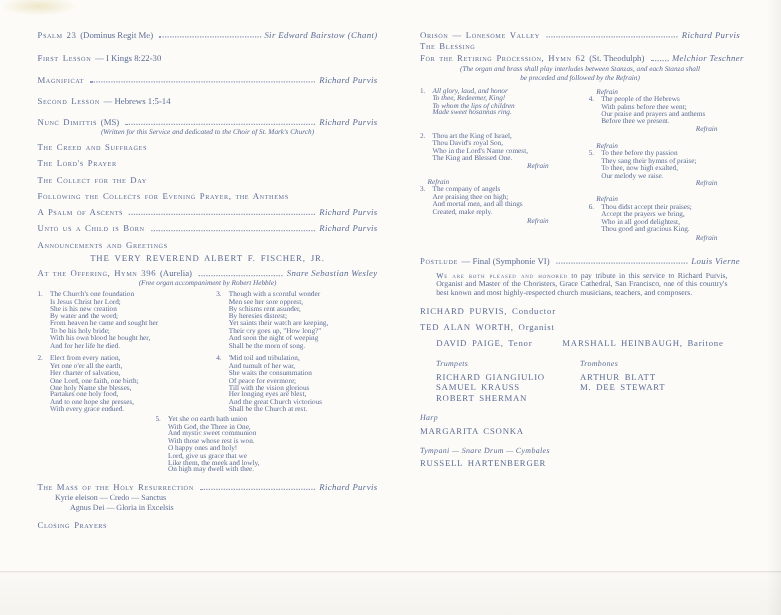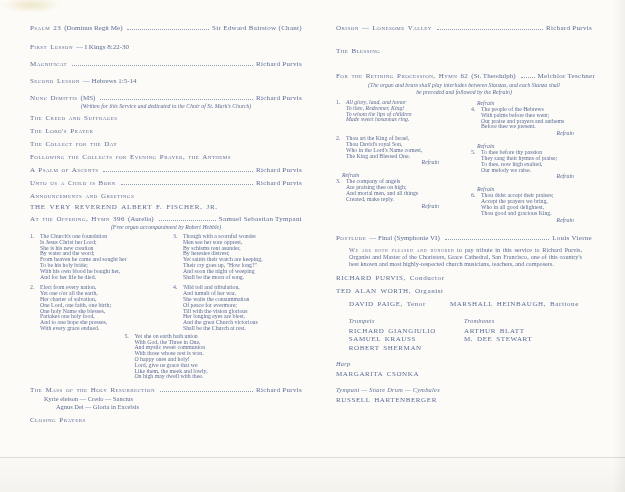--- a/index.html
+++ b/index.html
@@ -13,24 +13,24 @@
   .right-shade{position:absolute;top:0;right:0;width:12px;height:100%;background:linear-gradient(to right,rgba(0,0,0,0),rgba(0,0,0,.045))}
 
   .page{position:absolute;top:24px}
   .page-left{left:30px;width:272px}
   .page-right{left:336px;width:256px}
 
   .prow{display:flex;align-items:baseline;font-size:7px;line-height:9px}
   .sc{font-variant:small-caps;letter-spacing:.45px;word-spacing:1px;white-space:nowrap}
   .plain{padding-left:3px;white-space:nowrap}
   .lead{flex:1 1 auto;min-width:14px;border-bottom:1px dotted #8d99ba;margin:0 3px 2px 5px}
-  .comp{white-space:nowrap;letter-spacing:.3px}
+  .comp{font-style:italic;white-space:nowrap;letter-spacing:.3px}
   .note{font-style:italic;font-size:5.8px;line-height:7px;text-align:center;white-space:pre-line}
 
-  .caps-center{font-size:7px;line-height:10px;letter-spacing:.7px;word-spacing:1.5px}
+  .caps-center{text-align:center;font-size:7px;line-height:10px;letter-spacing:.7px;word-spacing:1.5px}
 
   .verses{display:flex;gap:14px}
   .vcol{flex:1 1 0}
   .verse{display:flex;font-size:5.8px;line-height:5.8px}
   .vnum{flex:0 0 10px}
   .vtext{white-space:pre-line}
   .vitalic{font-style:italic}
   .verse5wrap{display:flex;justify-content:center}
 
   .vblock{margin-bottom:6px}
@@ -46,21 +46,21 @@
 
   .cred{font-size:7px;line-height:9px;letter-spacing:.6px;word-spacing:1.5px}
   .duo{display:flex;justify-content:center;gap:24px}
   .instr{display:flex;width:90%;margin:0 auto}
   .icol{flex:1;text-align:left}
   .iheading{font-style:italic;font-size:6.3px;line-height:8px;margin-bottom:2px;letter-spacing:.3px}
   .names{white-space:pre-line;font-size:7px;line-height:8.4px;letter-spacing:.6px;word-spacing:1.5px}
 
   .mb1{margin-bottom:1px}.mb2{margin-bottom:2px}.mb3{margin-bottom:3px}.mb4{margin-bottom:4px}
   .mb5{margin-bottom:5px}.mb6{margin-bottom:6px}.mb8{margin-bottom:8px}.mb10{margin-bottom:10px}
-  .mb12{margin-bottom:16px}.mb14{margin-bottom:14px}
+  .mb12{margin-bottom:1px}.mb14{}
 </style>
 </head>
 <body>
 
 <div class="stage">
   <div class="smudge"></div>
 
   <div class="page page-left">
 
     <div class="prow mb10">
@@ -122,21 +122,21 @@
     <div class="prow mb1">
       <span class="sc">Announcements and Greetings</span>
     </div>
 
     <div class="caps-center mb3">THE VERY REVEREND ALBERT F. FISCHER, JR.</div>
 
     <div class="prow">
       <span class="sc">At the Offering, Hymn 396</span>
       <span class="plain">(Aurelia)</span>
       <span class="lead"></span>
-      <span class="comp">Samuel Sebastian Tympani</span>
+      <span class="comp">Snare Sebastian Wesley</span>
     </div>
     <div class="note mb3">(Free organ accompaniment by Robert Hebble)</div>
 
     <div class="verses mb2">
       <div class="vcol">
         <div class="verse mb5">
           <span class="vnum">1.</span>
           <span class="vtext">The Church's one foundation
 Is Jesus Christ her Lord;
 She is his new creation

